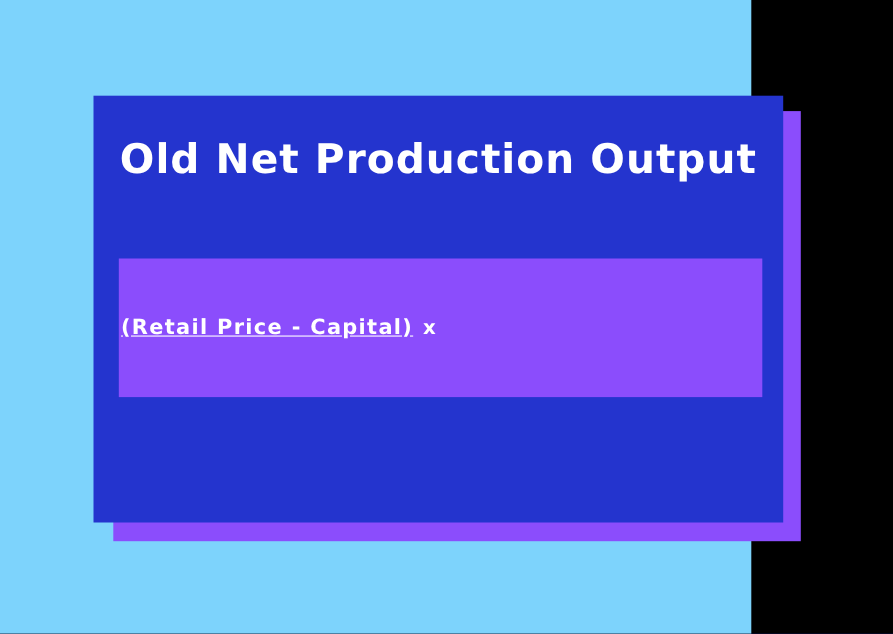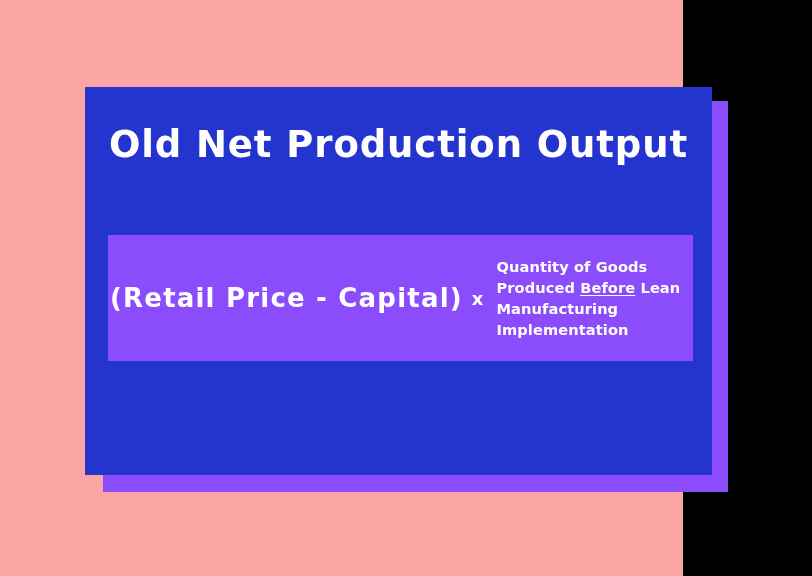--- a/index.html
+++ b/index.html
@@ -12,21 +12,21 @@
     height: 576px;
     overflow: hidden;
     font-family: "DejaVu Sans", "Liberation Sans", sans-serif;
     -webkit-font-smoothing: antialiased;
   }
 
   .canvas {
     position: relative;
     width: 683px;
     height: 576px;
-    background: #fca5a5;
+    background: #7dd3fc;
   }
 
   
   .card-shadow {
     position: absolute;
     left: 103px;
     top: 101px;
     width: 625px;
     height: 391px;
     background: #8B4DFC;
@@ -73,24 +73,25 @@
 
   .formula-row {
     display: flex;
     align-items: center;
     width: 100%;
     padding-left: 2px;
   }
 
   .formula-left {
     color: #FFFFFF;
-    font-size: 26px;
+    font-size: 19px;
     font-weight: 600;
     letter-spacing: 1.2px;
     white-space: nowrap;
+    text-decoration: underline;
   }
 
   .formula-mult {
     color: #FFFFFF;
     font-size: 18px;
     font-weight: 700;
     margin-left: 9px;
     margin-right: 13px;
     white-space: nowrap;
   }
@@ -118,19 +119,18 @@
   <div class="card-main">
 
     <div class="title-block">
       <div class="title-line">Old Net Production Output</div>
     </div>
 
     <div class="formula-box">
       <div class="formula-row">
         <span class="formula-left">(Retail Price - Capital)</span>
         <span class="formula-mult">x</span>
-        <span class="formula-right"><span>Quantity of Goods Produced </span><span class="emph">Before</span><span> Lean Manufacturing Implementation</span></span>
       </div>
     </div>
 
   </div>
 
 </div>
 
 </body></html>

